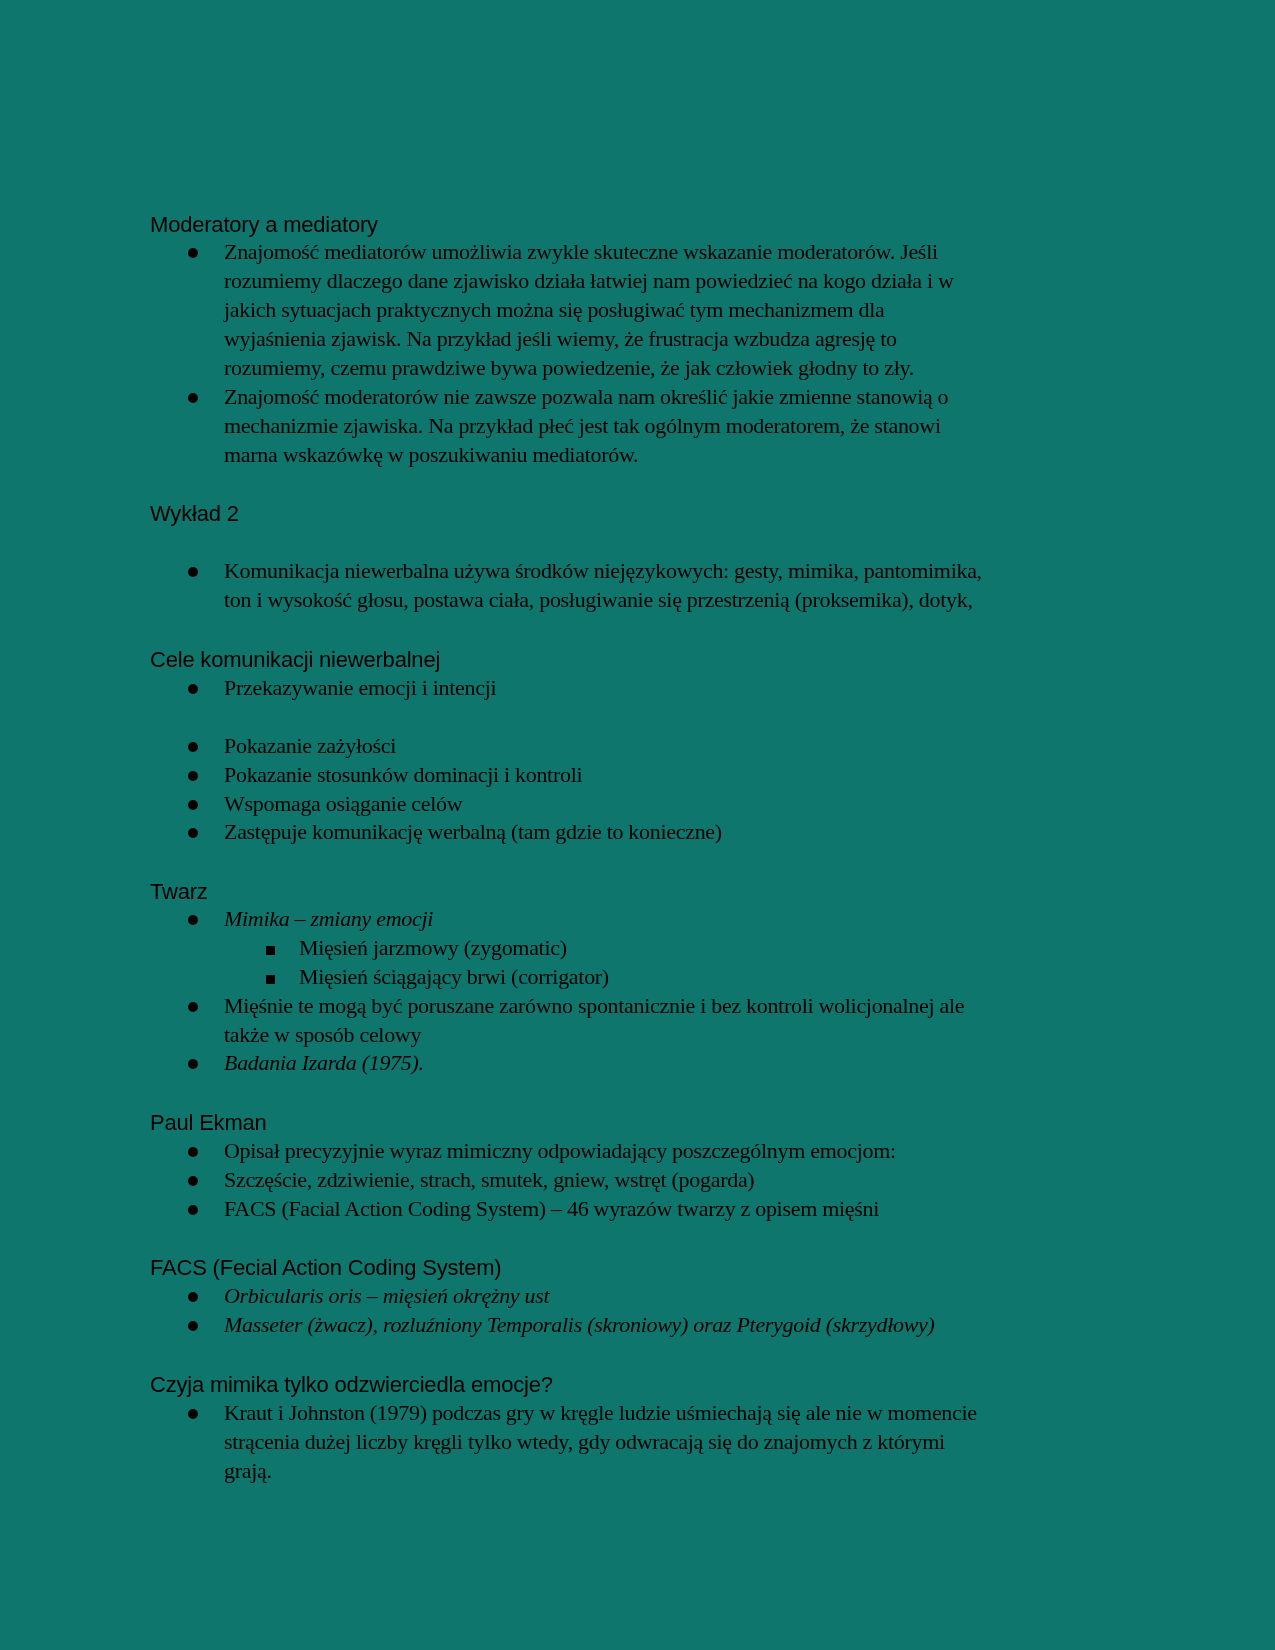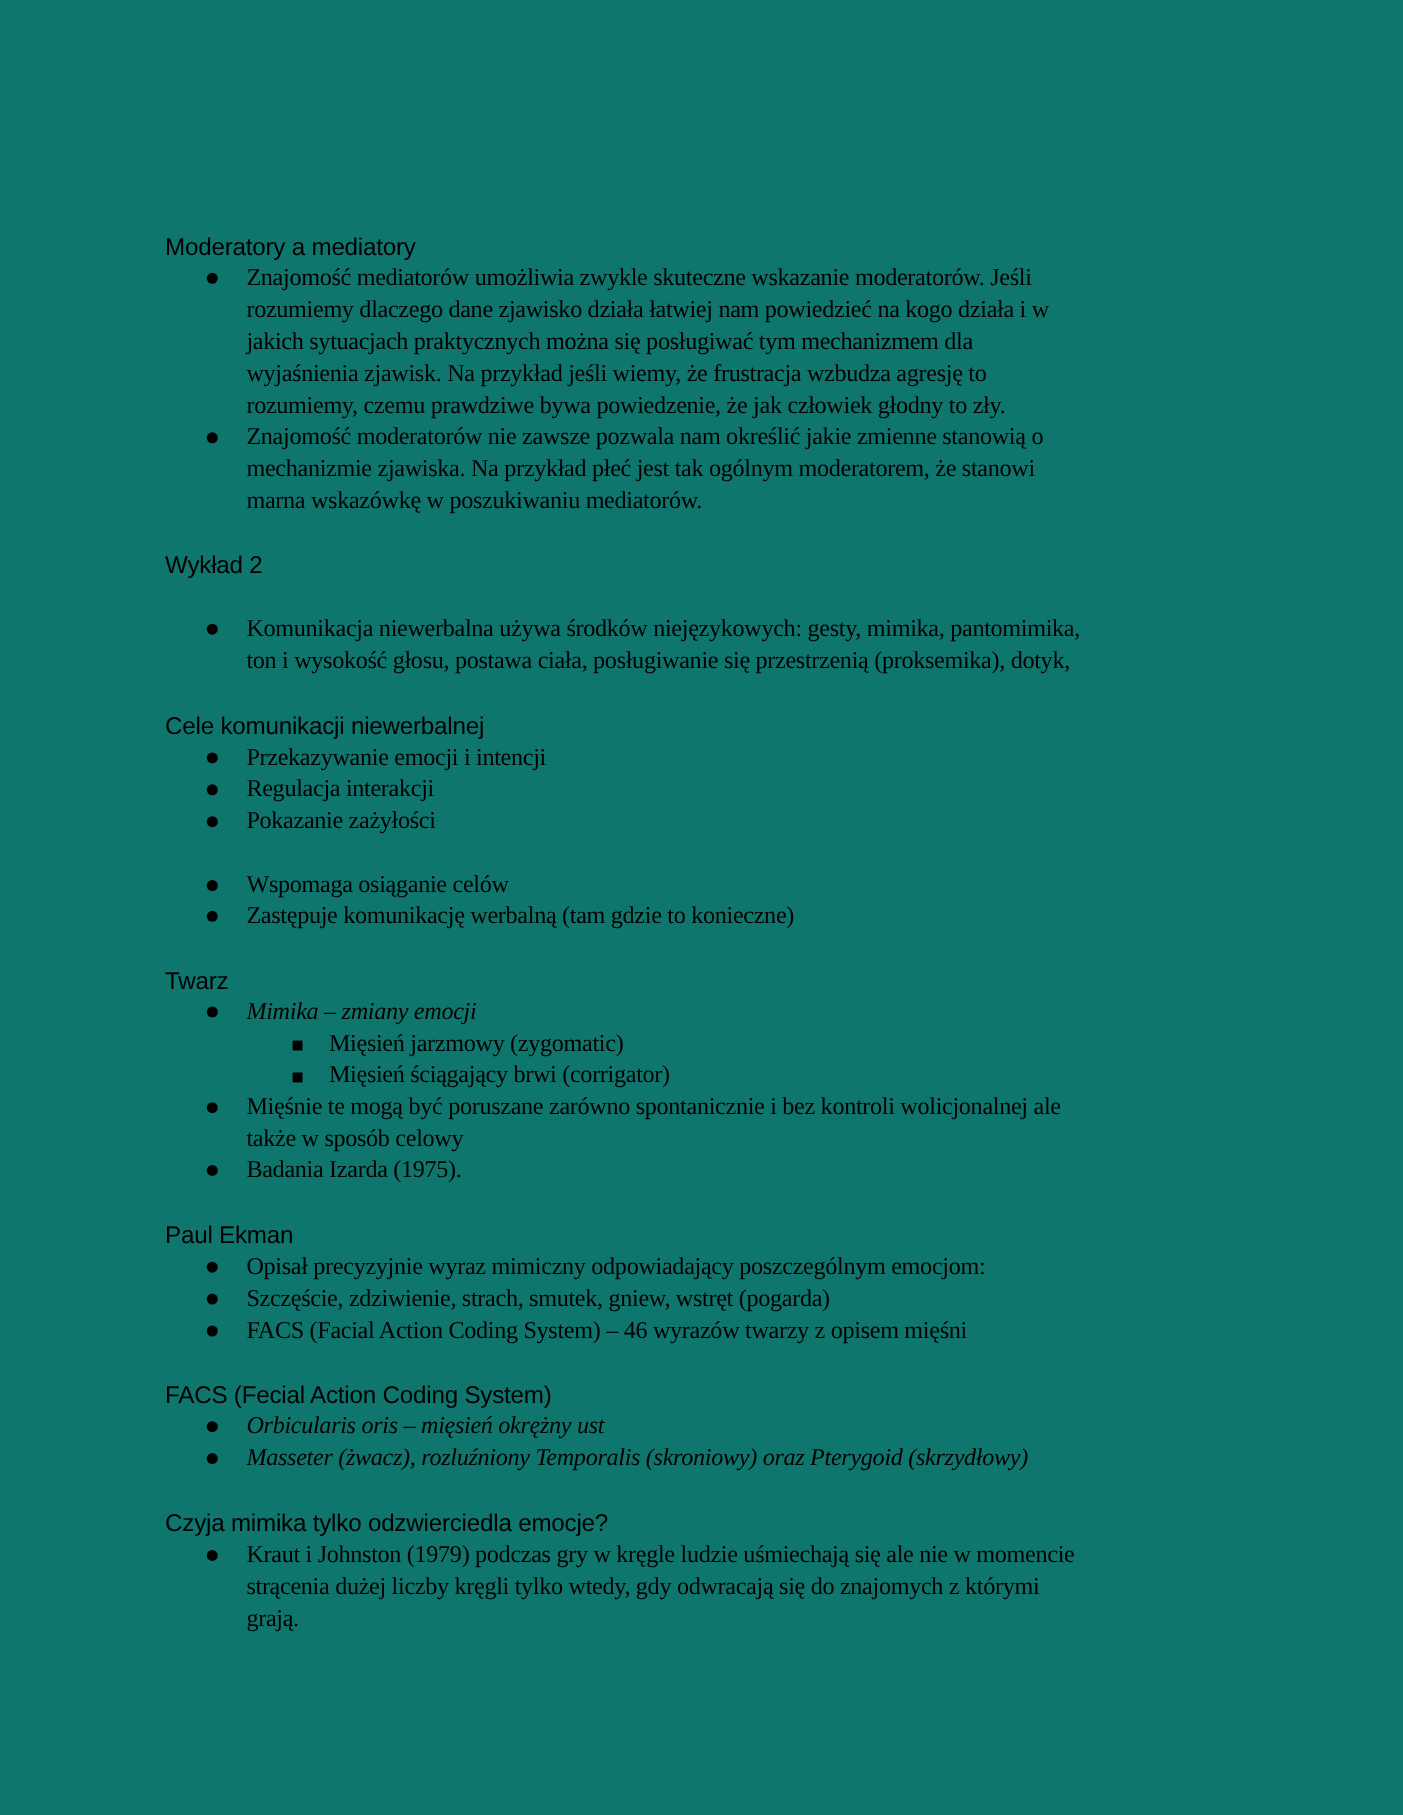--- a/index.html
+++ b/index.html
@@ -98,27 +98,27 @@
     <span class="line">Komunikacja niewerbalna używa środków niejęzykowych: gesty, mimika, pantomimika,</span>
     <span class="line">ton i wysokość głosu, postawa ciała, posługiwanie się przestrzenią (proksemika), dotyk,</span>
   </div>
 
   <div class="heading" style="top:646px;">Cele komunikacji niewerbalnej</div>
 
   <div class="item" style="top:674px;">
     <span class="bullet"></span>
     <span class="line">Przekazywanie emocji i intencji</span>
   </div>
-  <div class="item" style="top:703px;">
-    <span class="bullet"></span>
-    <span class="line">Regulacja interakcji</span>
-  </div>
   <div class="item" style="top:732px;">
     <span class="bullet"></span>
     <span class="line">Pokazanie zażyłości</span>
+  </div>
+  <div class="item" style="top:761px;">
+    <span class="bullet"></span>
+    <span class="line">Pokazanie stosunków dominacji i kontroli</span>
   </div>
   <div class="item" style="top:790px;">
     <span class="bullet"></span>
     <span class="line">Wspomaga osiąganie celów</span>
   </div>
   <div class="item" style="top:818px;">
     <span class="bullet"></span>
     <span class="line">Zastępuje komunikację werbalną (tam gdzie to konieczne)</span>
   </div>
 
@@ -134,21 +134,21 @@
   </div>
   <div class="item level2" style="top:963px;">
     <span class="bullet square"></span>
     <span class="line">Mięsień ściągający brwi (corrigator)</span>
   </div>
   <div class="item" style="top:992px;">
     <span class="bullet"></span>
     <span class="line">Mięśnie te mogą być poruszane zarówno spontanicznie i bez kontroli wolicjonalnej ale</span>
     <span class="line">także w sposób celowy</span>
   </div>
-  <div class="item" style="top:1049px;">
+  <div class="item" style="top:1049px;font-style:italic;">
     <span class="bullet"></span>
     <span class="line">Badania Izarda (1975).</span>
   </div>
 
   <div class="heading" style="top:1109px;">Paul Ekman</div>
 
   <div class="item" style="top:1137px;">
     <span class="bullet"></span>
     <span class="line">Opisał precyzyjnie wyraz mimiczny odpowiadający poszczególnym emocjom:</span>
   </div>

